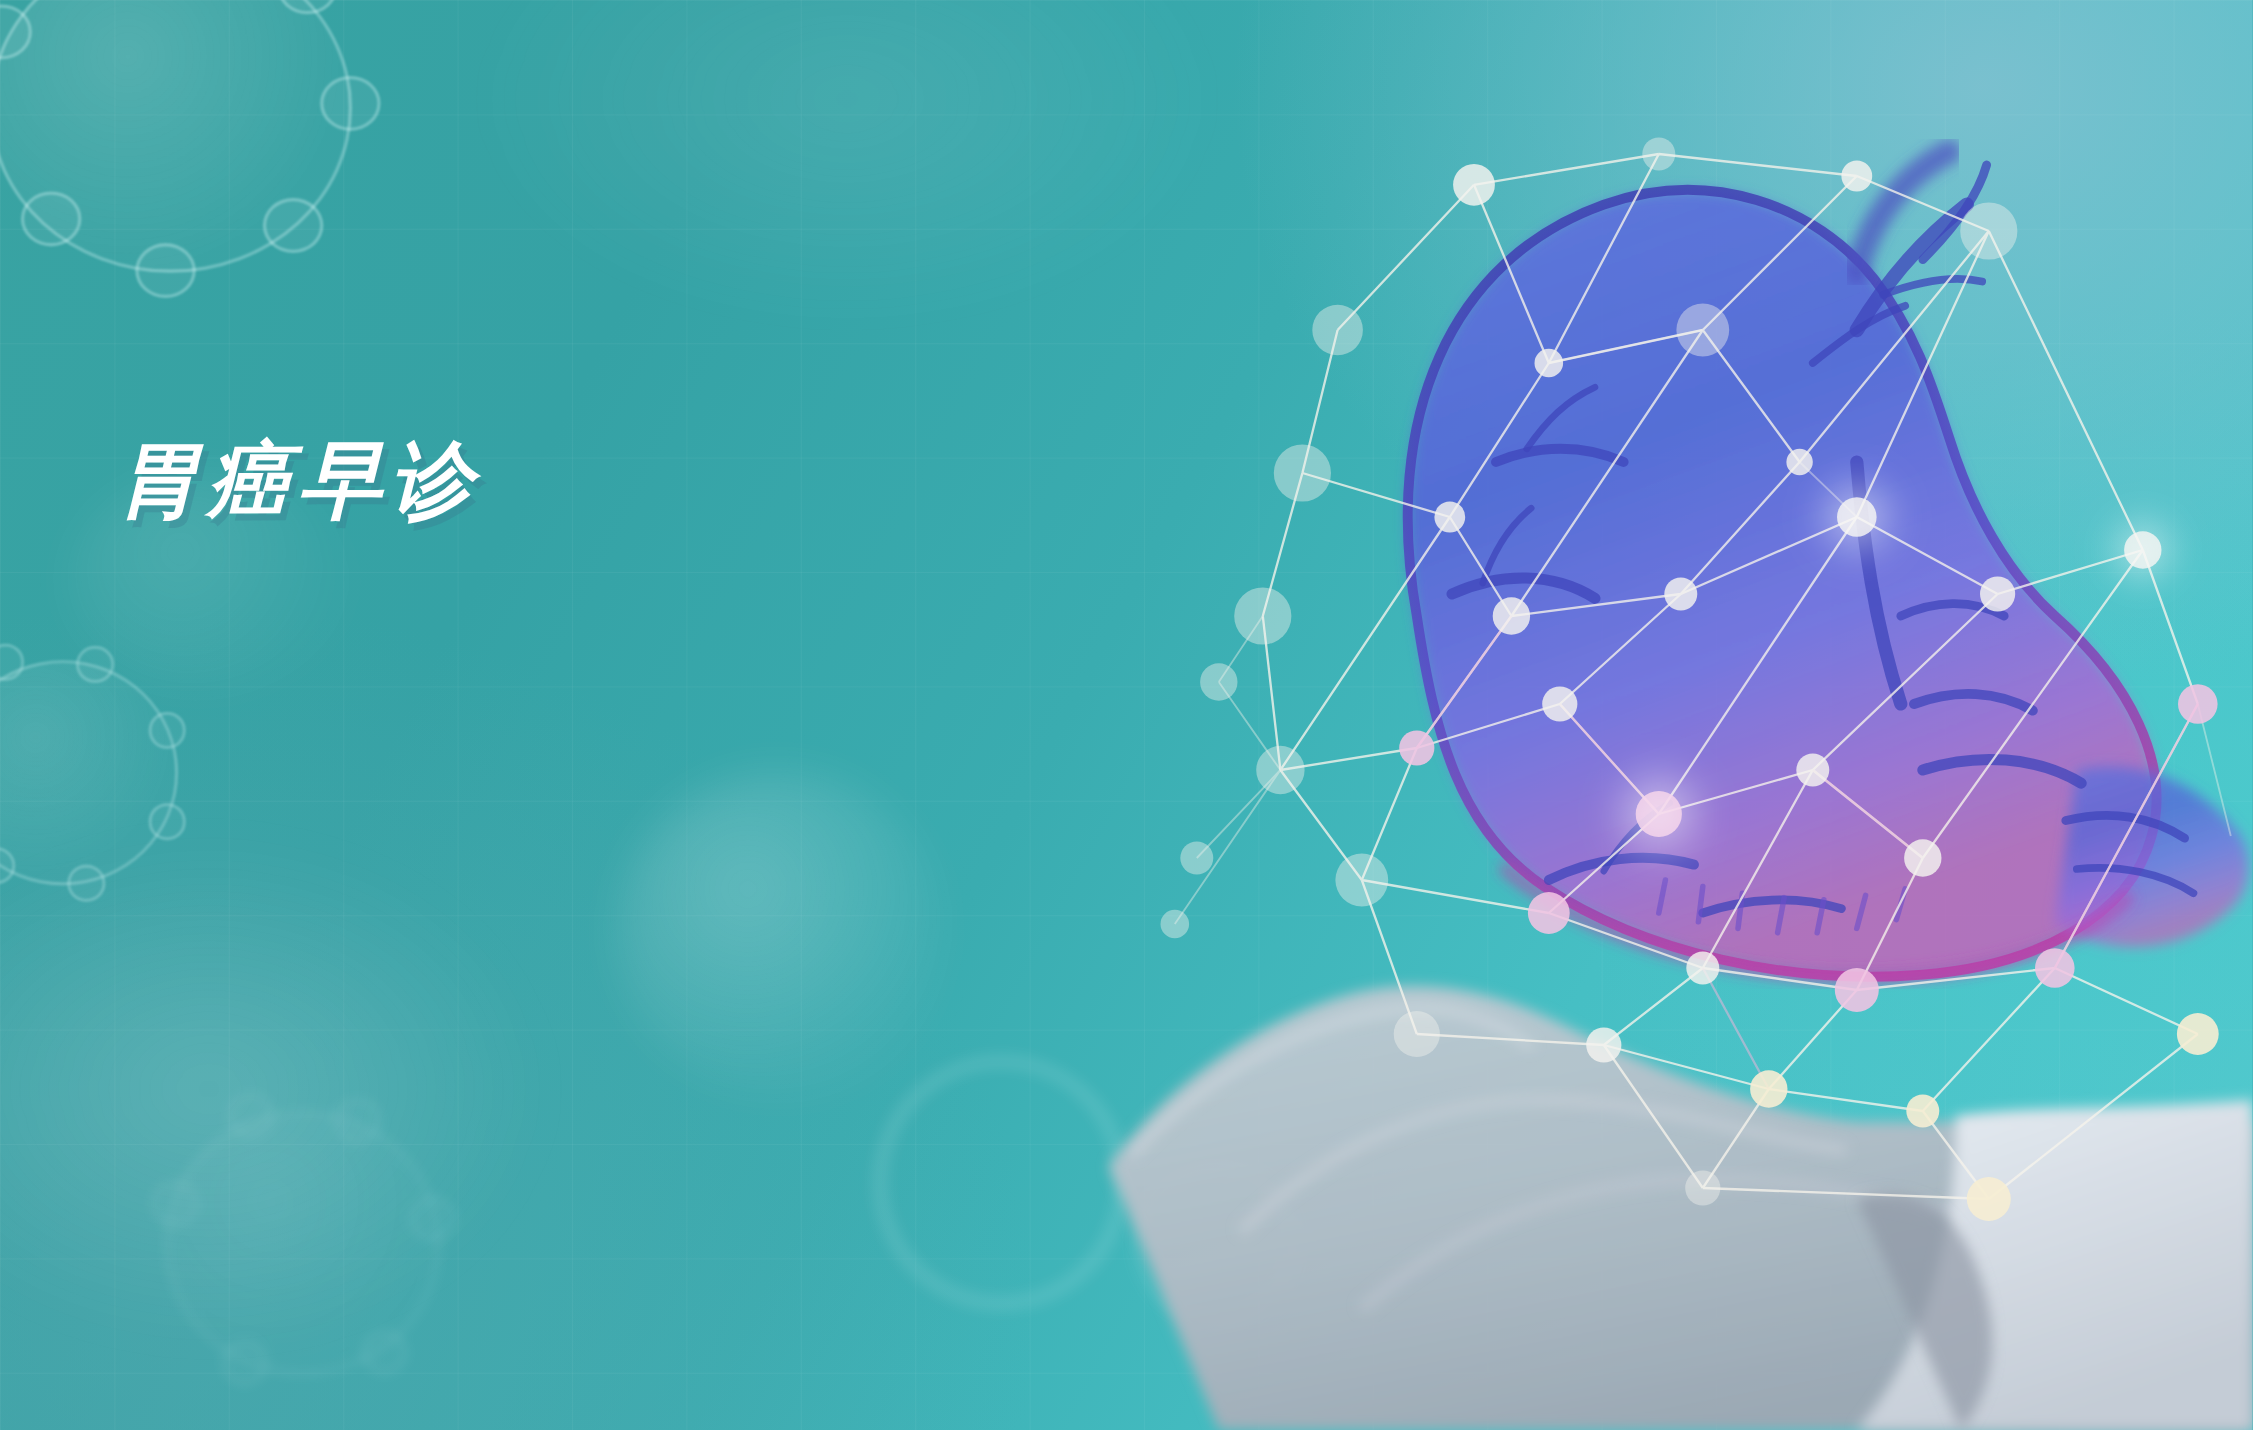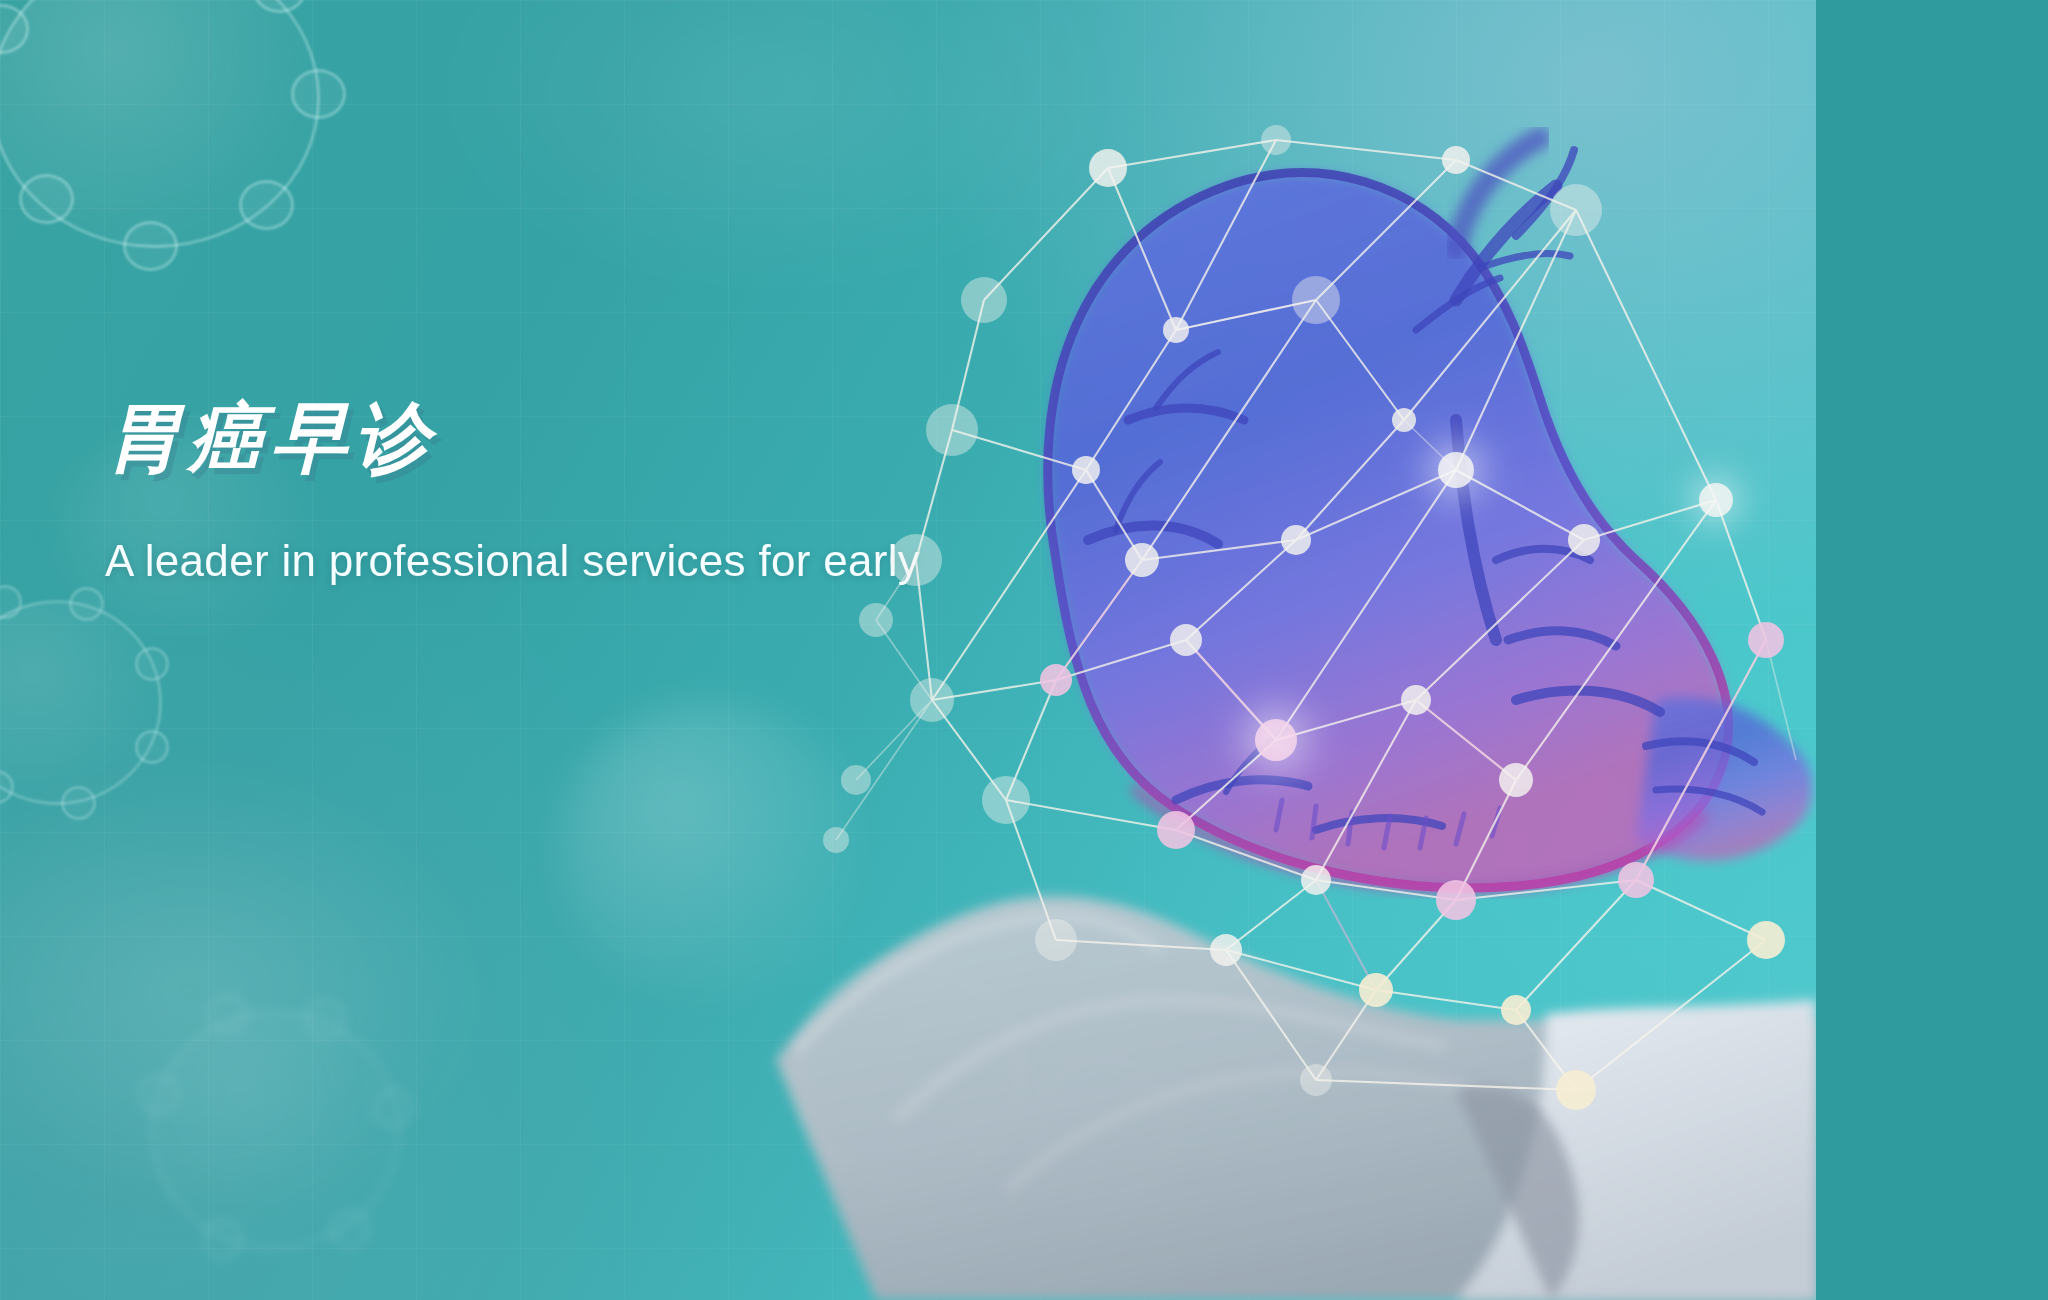--- a/index.html
+++ b/index.html
@@ -1,20 +1,20 @@
 <!DOCTYPE html>
 <html><head>
 <meta charset="utf-8">
 <style>
   html,body{margin:0;padding:0;background:#2f9b9e;}
   *{box-sizing:border-box;}
 
   .banner{
     position:relative;
-    width:1816px;height:1300px;
+    width:2048px;height:1300px;
     overflow:hidden;
     font-family:"Liberation Sans","DejaVu Sans",sans-serif;
     background:
       radial-gradient(1100px 900px at 88% 6%,  rgba(131,193,209,.85) 0%, rgba(131,193,209,0) 62%),
       radial-gradient(900px 800px at 96% 58%,  rgba(70,205,205,.55) 0%, rgba(70,205,205,0) 60%),
       radial-gradient(1200px 1000px at 8% 92%, rgba(86,168,175,.55) 0%, rgba(86,168,175,0) 65%),
       linear-gradient(118deg,#39a3a2 0%,#35a2a5 26%,#3aacb0 48%,#46bfc4 70%,#57c8cf 100%);
   }
 
   
@@ -127,21 +127,20 @@
   <div class="deco ring" style="left:795px;top:960px;width:230px;height:230px;"></div>
   <div class="deco ring" style="left:1030px;top:1055px;width:150px;height:150px;opacity:.6;"></div>
   <div class="deco blob" style="left:560px;top:700px;width:300px;height:300px;"></div>
   <div class="deco smear" style="left:-120px;top:760px;width:620px;height:460px;"></div>
   <div class="deco smear" style="left:420px;top:-120px;width:700px;height:420px;opacity:.6;"></div>
   <div class="deco blob" style="left:60px;top:430px;width:260px;height:200px;opacity:.5;"></div>
 
   <div class="copy">
     <div class="h-line l1">胃癌早诊</div>
     <div class="sub">
-      <div>A leader in professional services for early</div>
     </div>
   </div>
 
   <div class="art">
     <svg viewBox="0 0 1060 1300" preserveAspectRatio="none">
       <defs>
         <linearGradient id="organGrad" x1="0" y1="0" x2=".35" y2="1">
           <stop offset="0%" stop-color="#5f73dd" stop-opacity=".92"></stop>
           <stop offset="38%" stop-color="#5566d8" stop-opacity=".90"></stop>
           <stop offset="66%" stop-color="#7b6ee2" stop-opacity=".88"></stop>

